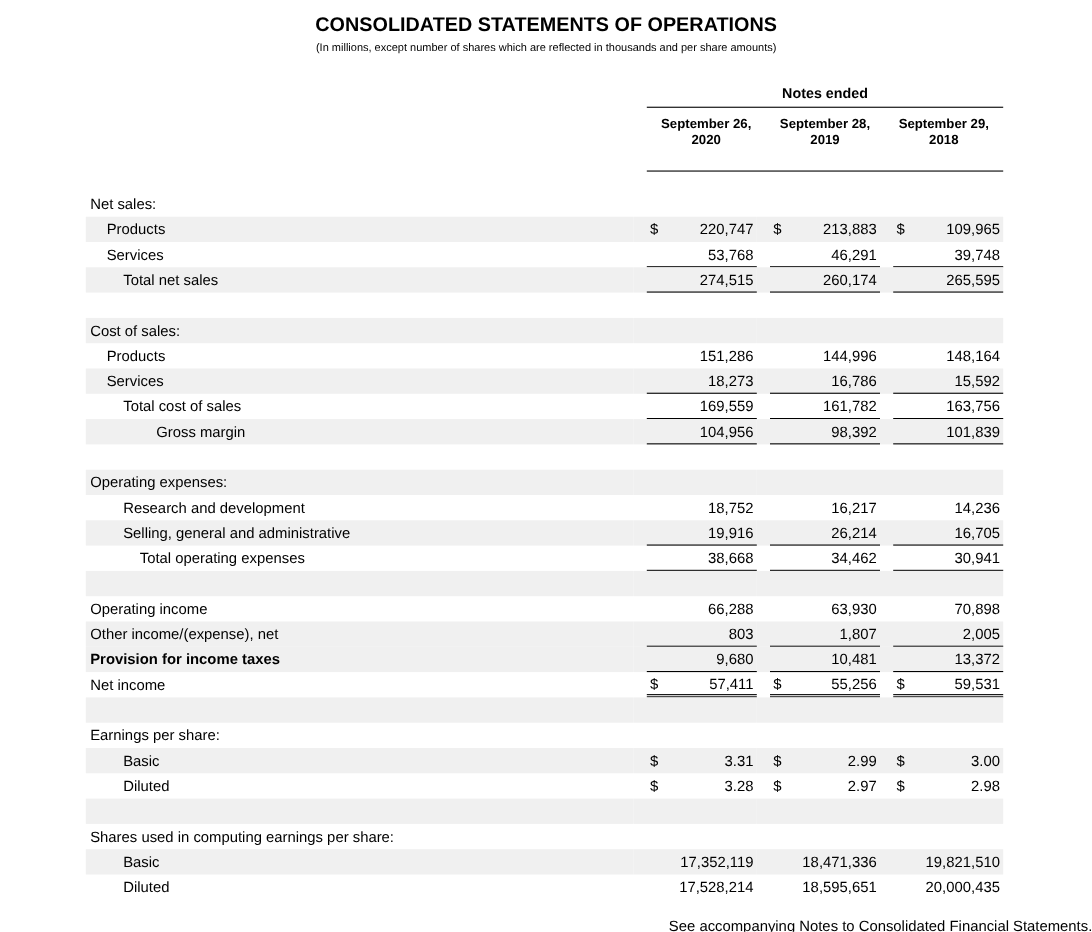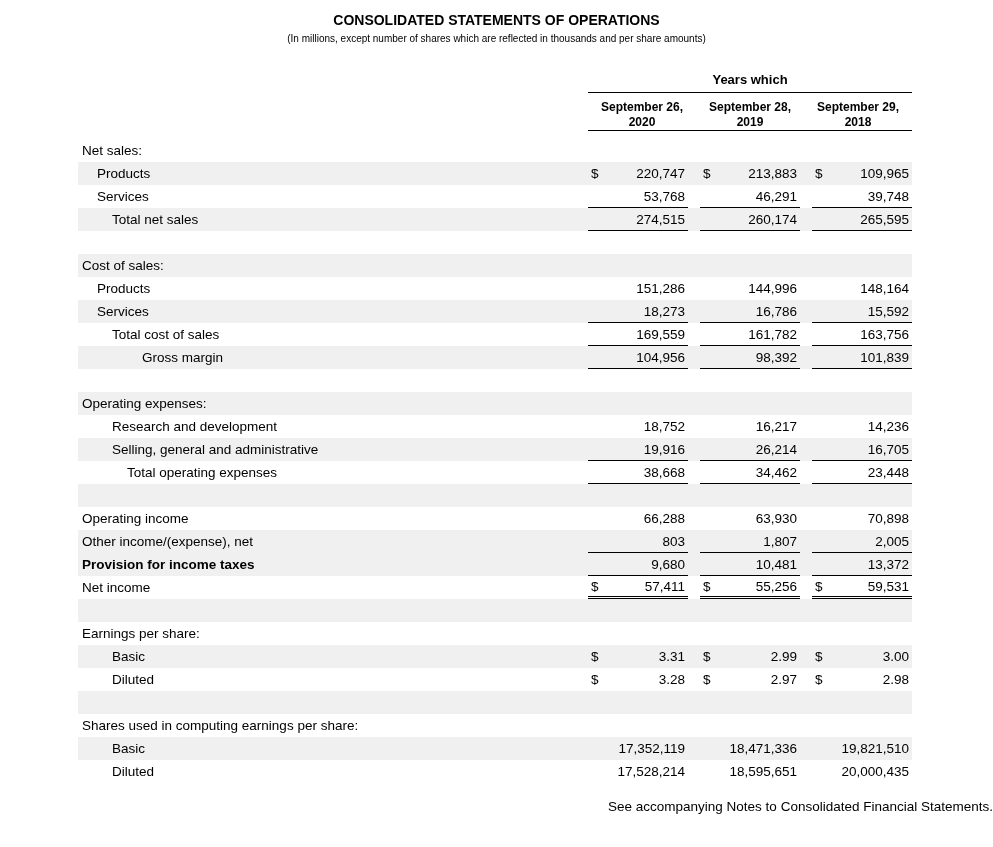--- a/index.html
+++ b/index.html
@@ -11,21 +11,21 @@
   * { margin: 0; padding: 0; }
   html, body {
     width: 993px;
     background: var(--bg);
     color: var(--text);
     font-family: "Liberation Sans", sans-serif;
   }
   body { height: 847px; overflow: hidden; }
 
   .doc-header { padding-top: 12px; text-align: center; }
-  .doc-title { font-size: 14px; font-weight: bold; }
+  .doc-title { font-size: 18px; font-weight: bold; }
   .doc-subtitle { font-size: 10px; margin-top: 5px; font-weight: normal; }
 
   table.statement {
     border-collapse: collapse;
     table-layout: fixed;
     width: 834px;
     margin: 26px 0 0 78px;
     font-size: 13.5px;
   }
   col.label-col { width: 498px; }
@@ -38,23 +38,23 @@
     margin-left: 12px;
     text-align: center;
     font-weight: bold;
     font-size: 13px;
     padding-bottom: 5px;
     border-bottom: 1px solid var(--rule);
   }
   .date-row {
     margin-left: 12px;
     display: flex;
-    padding: 7px 0 0;
+    padding: 7px 0 20px;
     border-bottom: 1px solid var(--rule);
-    margin-bottom: 8px;
+    margin-bottom: 18px;
   }
   .date-col {
     flex: 1;
     text-align: center;
     font-weight: bold;
     font-size: 12px;
     line-height: 1.25;
   }
   .date-col span { display: block; }
 
@@ -90,21 +90,21 @@
     <colgroup>
       <col class="label-col">
       <col class="num-col">
       <col class="num-col">
       <col class="num-col">
     </colgroup>
     <thead>
       <tr>
         <td class="label-cell"></td>
         <td colspan="3">
-          <div class="years-ended">Years which</div>
+          <div class="years-ended">Notes ended</div>
         </td>
       </tr>
       <tr>
         <td class="label-cell"></td>
         <td colspan="3">
           <div class="date-row">
             <div class="date-col">
               <span>September 26,</span>
               <span>2020</span>
             </div>
@@ -380,21 +380,21 @@
           </td>
           <td class="num-cell">
             <div class="cell-line rule-single">
               <span class="cur"></span>
               <span class="val">34,462</span>
             </div>
           </td>
           <td class="num-cell">
             <div class="cell-line rule-single">
               <span class="cur"></span>
-              <span class="val">23,448</span>
+              <span class="val">30,941</span>
             </div>
           </td>
         </tr>
         <tr class="row-shaded">
           <td class="label-cell"></td>
           <td class="num-cell">
             <div class="cell-line"></div>
           </td>
           <td class="num-cell">
             <div class="cell-line"></div>

